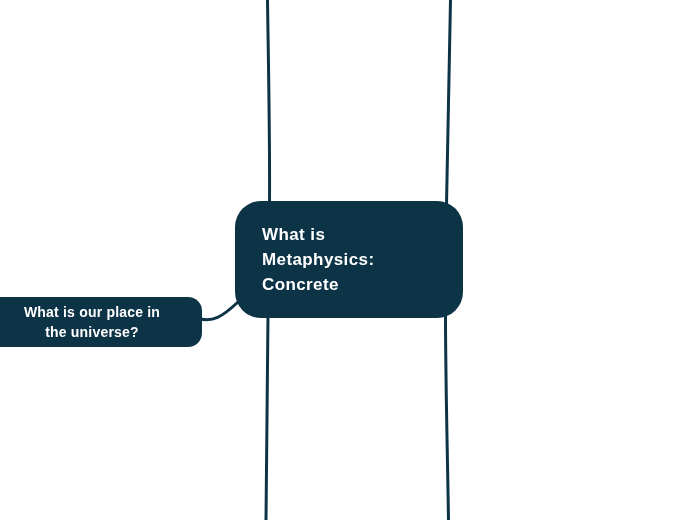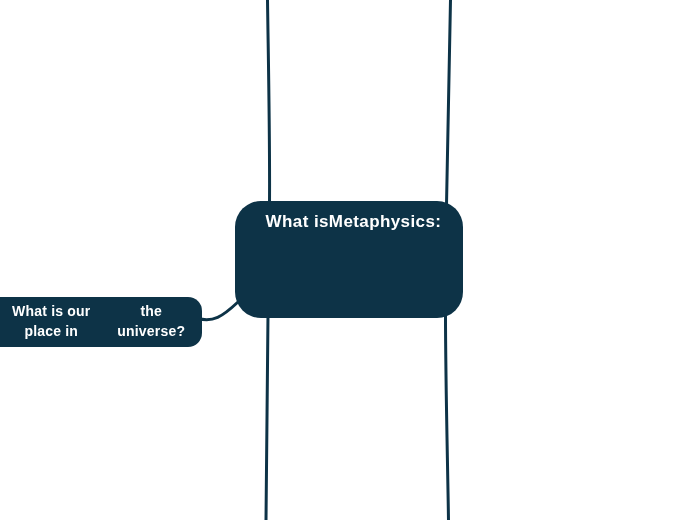--- a/index.html
+++ b/index.html
@@ -26,21 +26,21 @@
     fill: none;
     stroke: var(--edge-color, #0d3347);
     stroke-width: 3;
   }
   .node {
     position: absolute;
     background: var(--node-fill, #0d3347);
     color: var(--node-text, #ffffff);
     box-sizing: border-box;
     display: flex;
-    flex-direction: row;
+    flex-direction: column;
     justify-content: center;
   }
   .node .line {
     display: block;
   }
   .node-central {
     left: 235px;
     top: 201px;
     width: 228px;
     height: 117px;
@@ -75,20 +75,21 @@
     <path d="M267.5 0 C268.5 70, 270 140, 269.5 205"></path>
     <path d="M450.5 0 C449.5 70, 447.5 140, 446.5 205"></path>
     <path d="M268 314 C267.5 380, 266.5 455, 266 520"></path>
     <path d="M445.5 314 C445.5 380, 447.5 455, 448.5 520"></path>
     <path d="M198 318.5 C213 322.5, 222 317, 238 302"></path>
   </svg>
 
   <div class="node node-central">
     <span class="line">What is</span>
     <span class="line">Metaphysics:</span>
+    <span class="line">Concrete</span>
   </div>
 
   <div class="node node-child">
     <span class="line">What is our place in</span>
     <span class="line">the universe?</span>
   </div>
 
 </div>
 
 </body></html>

